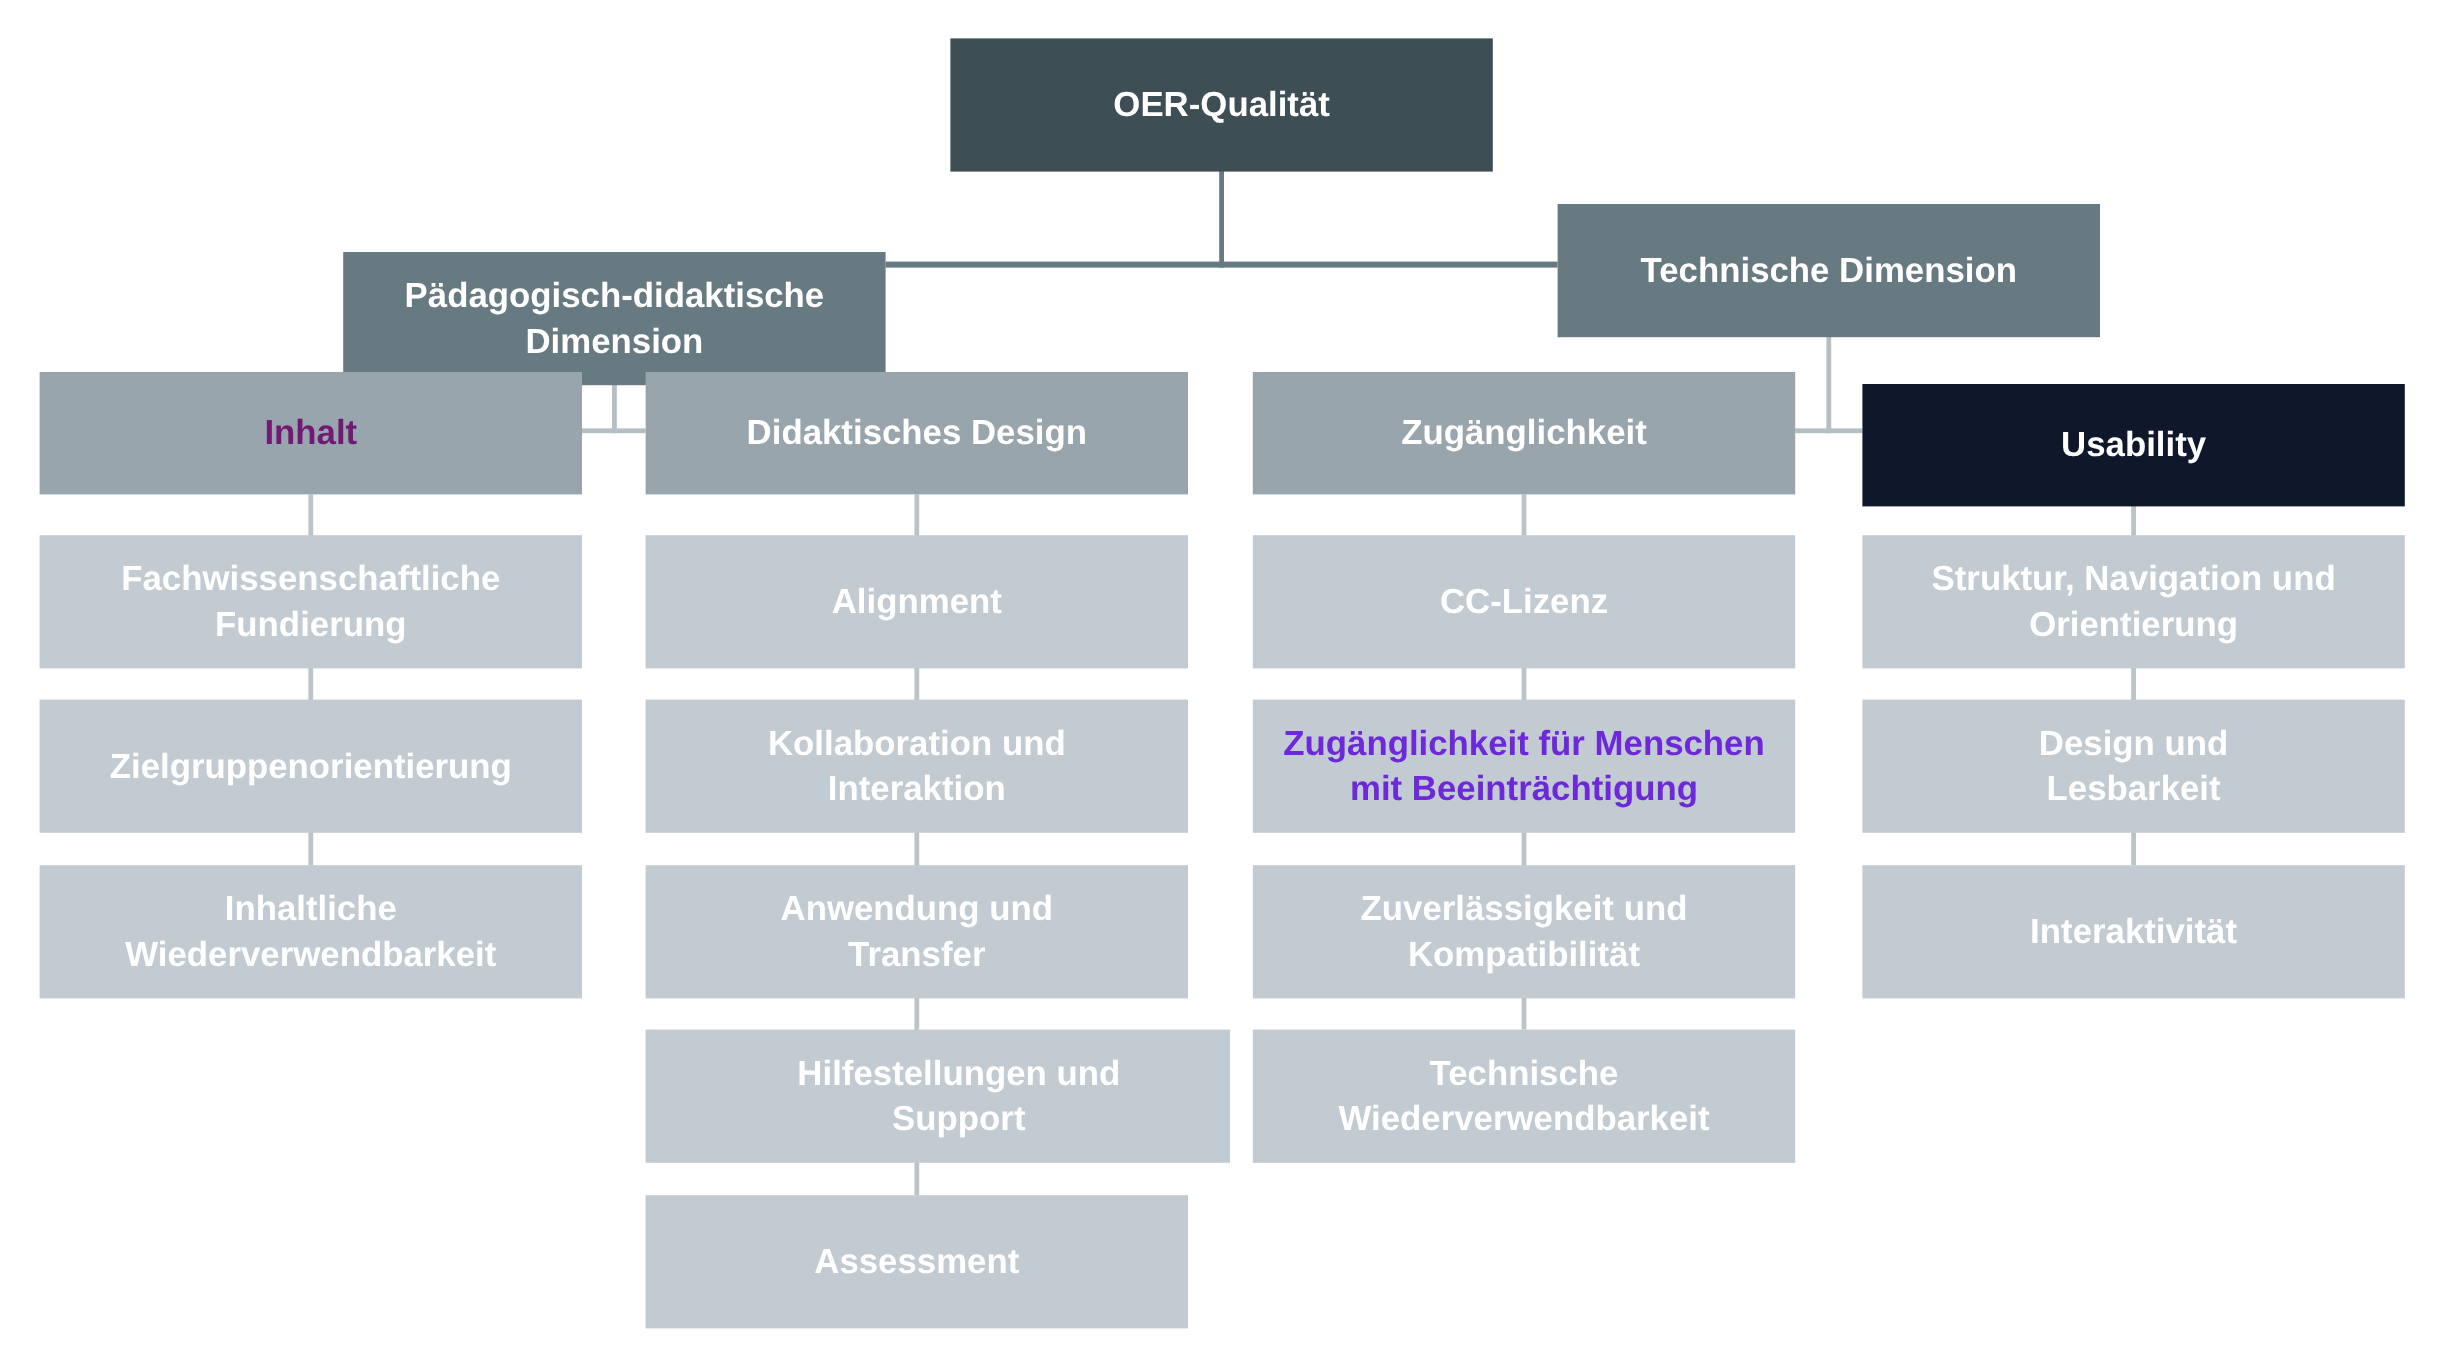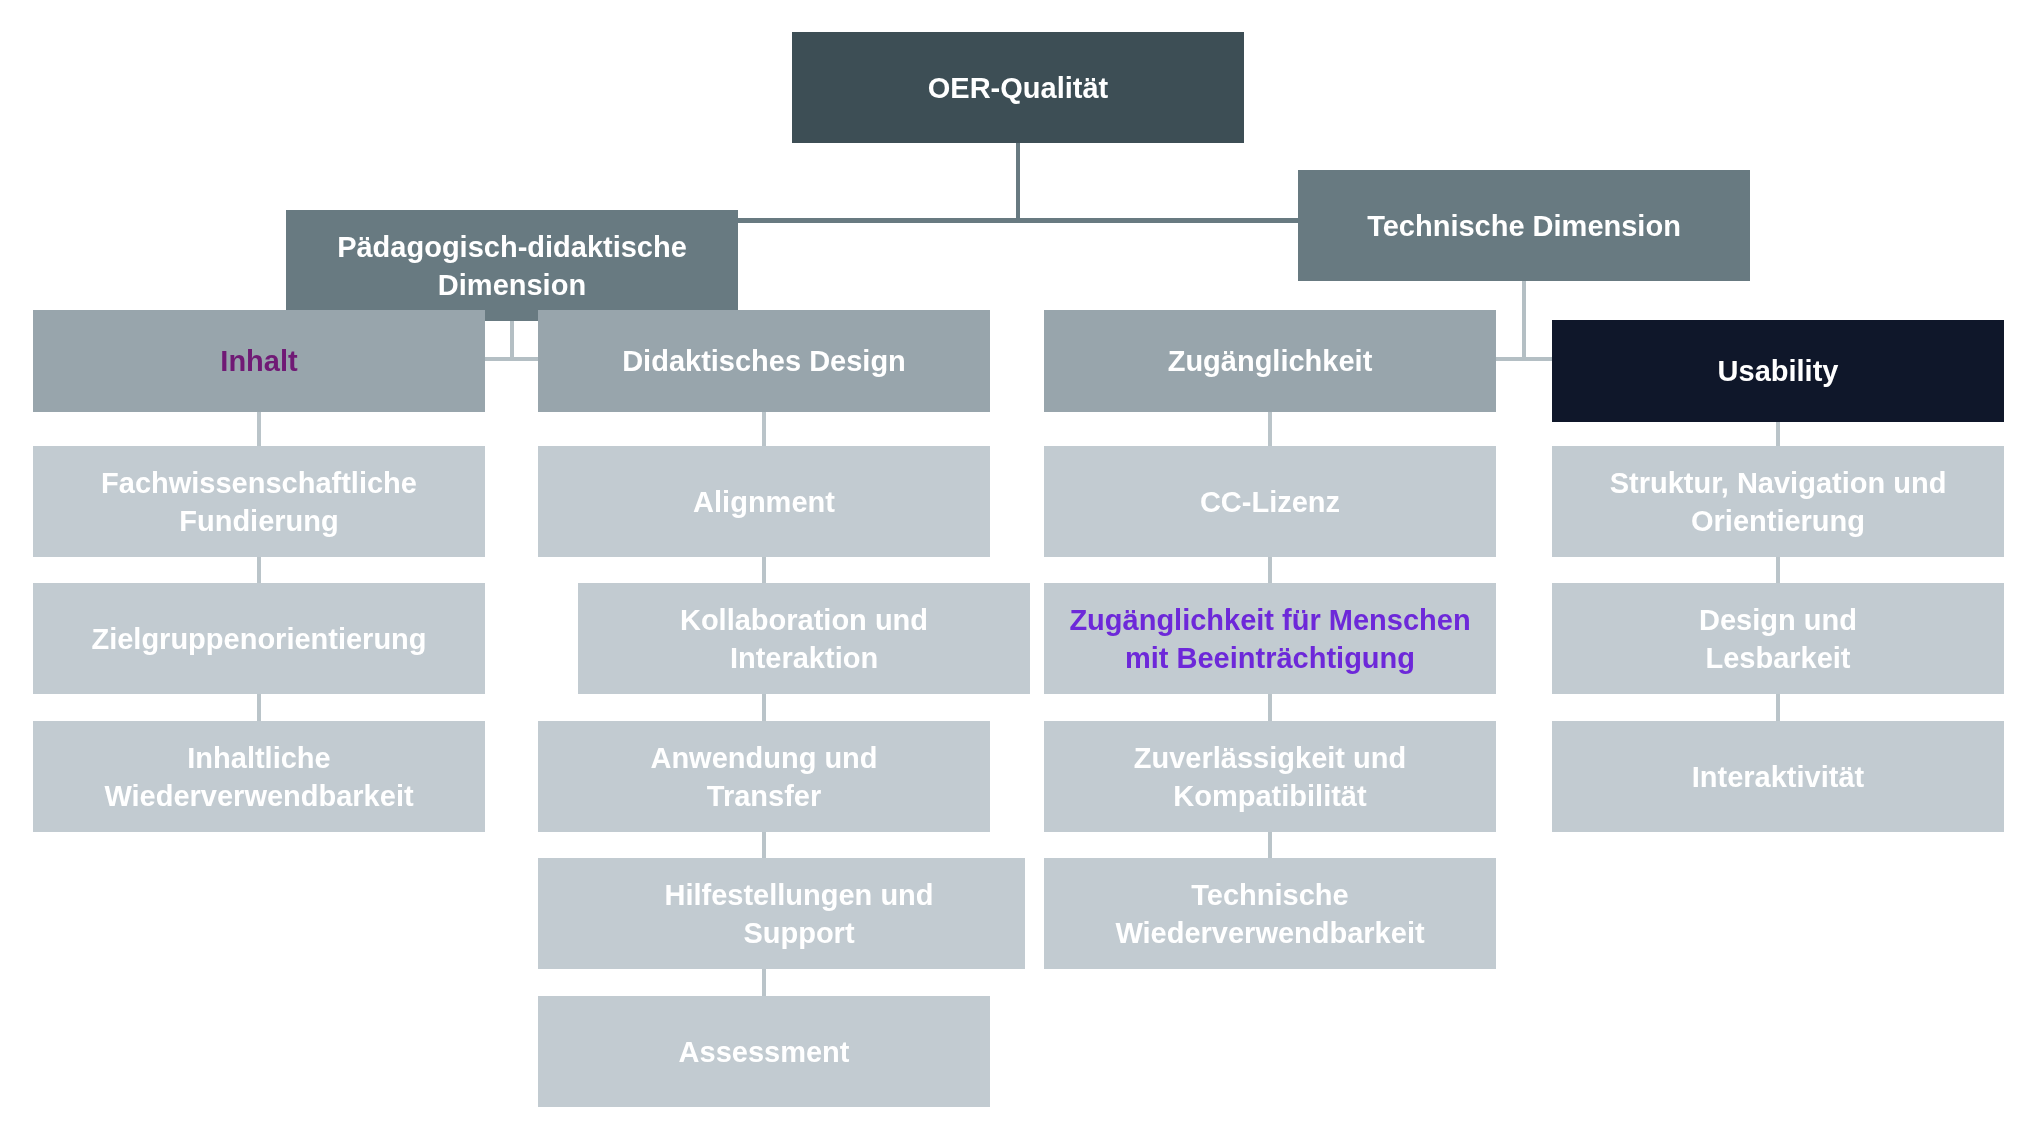--- a/index.html
+++ b/index.html
@@ -58,21 +58,21 @@
   <div class="box l3" style="left: 1044px; top: 310px; background-color: rgb(152, 165, 172); color: rgb(255, 255, 255);">Zugänglichkeit</div>
   <div class="box l3" style="left: 1552px; top: 320px; background-color: #0f172a; color: rgb(255, 255, 255);">Usability</div>
 
   <div class="box l4" style="left: 33px; top: 583px; background-color: rgb(194, 203, 209); color: rgb(255, 255, 255);">Zielgruppenorientierung</div>
   <div class="box l4" style="left: 33px; top: 446px; background-color: rgb(194, 203, 209); color: rgb(255, 255, 255);">Fachwissenschaftliche
 Fundierung</div>
   <div class="box l4" style="left: 33px; top: 721px; background-color: rgb(194, 203, 209); color: rgb(255, 255, 255);">Inhaltliche
 Wiederverwendbarkeit</div>
 
   <div class="box l4" style="left: 538px; top: 446px; background-color: rgb(194, 203, 209); color: rgb(255, 255, 255);">Alignment</div>
-  <div class="box l4" style="left: 538px; top: 583px; background-color: rgb(194, 203, 209); color: rgb(255, 255, 255); margin-left: 40px;">Kollaboration und
+  <div class="box l4" style="left: 538px; top: 583px; background-color: rgb(194, 203, 209); color: rgb(255, 255, 255);">Kollaboration und
 Interaktion</div>
   <div class="box l4" style="left: 538px; top: 721px; background-color: rgb(194, 203, 209); color: rgb(255, 255, 255);">Anwendung und
 Transfer</div>
   <div class="box l4" style="left: 538px; top: 858px; background-color: rgb(194, 203, 209); color: rgb(255, 255, 255); padding-left: 35px;">Hilfestellungen und
 Support</div>
   <div class="box l4" style="left: 538px; top: 996px; background-color: rgb(194, 203, 209); color: rgb(255, 255, 255);">Assessment</div>
 
   <div class="box l4" style="left: 1044px; top: 446px; background-color: rgb(194, 203, 209); color: rgb(255, 255, 255);">CC-Lizenz</div>
   <div class="box l4" style="left: 1044px; top: 583px; background-color: rgb(194, 203, 209); color: #6d28d9;">Zugänglichkeit für Menschen
 mit Beeinträchtigung</div>

